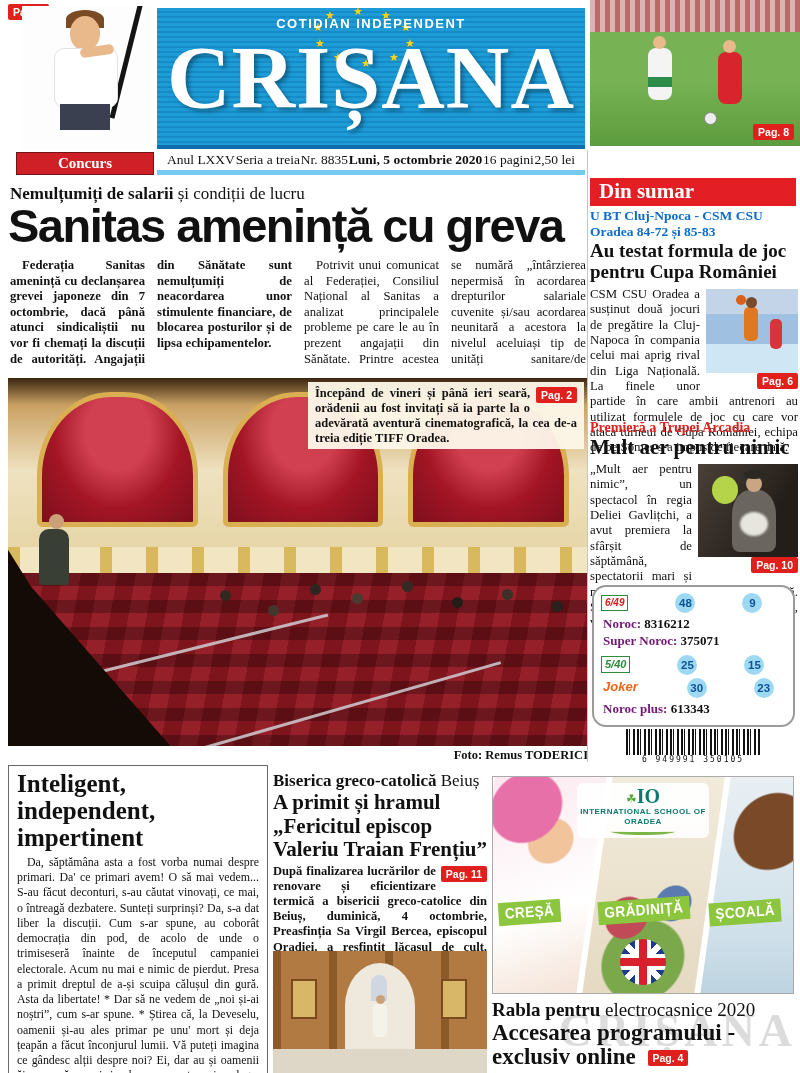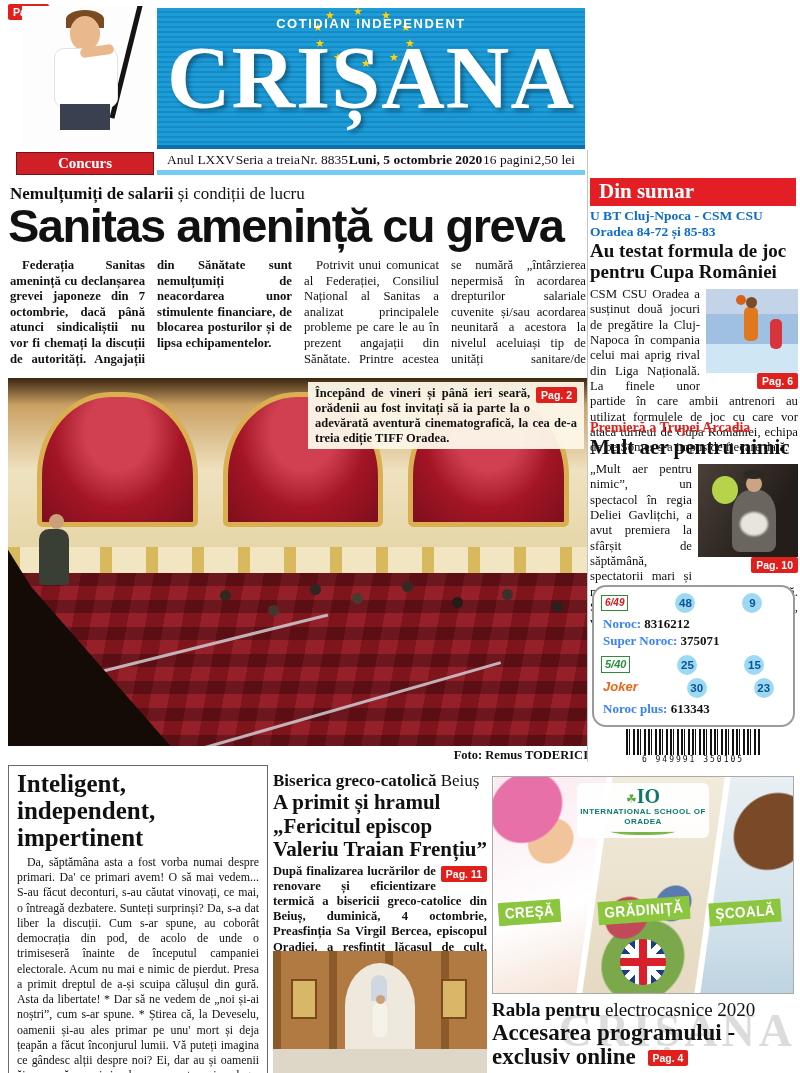--- a/index.html
+++ b/index.html
@@ -133,21 +133,21 @@
   .lotto{position:absolute;left:592px;top:585px;width:203px;height:142px;border:2px solid #9a9a9a;
          border-radius:14px;padding:6px 7px;background:#fff;}
   .lrow{display:flex;align-items:center;gap:3px;margin-bottom:3px;}
   .llogo{font:bold italic 10px/1.4 "Liberation Sans",sans-serif;color:#d81c1c;background:#fff;
          border:1px solid #2c8c3c;padding:0 3px;white-space:nowrap;}
   .llogo.small{font-size:11px;color:#2c8c3c;}
   .jlogo{font:bold italic 13px/1.1 "Liberation Sans",sans-serif;color:#e8681a;padding:0 2px;}
   .ball{width:20px;height:20px;border-radius:50%;background:#9ed9f4;color:#0b5394;
         font:bold 11.5px/20px "Liberation Sans",sans-serif;text-align:center;flex:0 0 auto;margin-left:44px;}
   .nline{font:bold 13px/1.25 "Liberation Serif",serif;margin:1px 0 1px 2px;}
-  .nline .lab{color:#3b82f6;font-family:Liberation Serif, serif;}
+  .nline .lab{color:#701a75;font-family:Liberation Serif, serif;}
   .barcode{position:absolute;left:618px;top:729px;width:150px;text-align:center;}
   .bars{height:26px;margin:0 8px;
         background:repeating-linear-gradient(90deg,#111 0 2px,#fff 2px 3px,#111 3px 4px,#fff 4px 7px,#111 7px 9px,#fff 9px 11px);}
   .bdigits{font:8px/1.3 "DejaVu Sans Mono",monospace;letter-spacing:2px;}
 
   
   .opinion{position:absolute;left:8px;top:765px;width:260px;height:348px;border:1px solid #6a6a6a;
            padding:4px 8px;overflow:hidden;}
   .op-head{font:bold 25px/1.08 "Liberation Serif",serif;margin-bottom:4px;}
   .op-body{font:11.9px/1.28 "Liberation Serif",serif;text-align:justify;}
@@ -243,20 +243,29 @@
   </div>
   <div class="infobar" data-name="issue-infobar">
     <span data-name="issue-year">Anul LXXV</span>
     <span data-name="issue-series">Seria a treia</span>
     <span data-name="issue-number">Nr. 8835</span>
     <span class="b" data-name="issue-date">Luni, 5 octombrie 2020</span>
     <span data-name="issue-pages">16 pagini</span>
     <span data-name="issue-price">2,50 lei</span>
   </div>
 
+  <div class="foot" data-name="football-photo">
+    <div class="stands"></div>
+    <div class="p1"></div>
+      <div class="h1"></div>
+    <div class="p2"></div>
+      <div class="h2"></div>
+    <div class="ball" data-name="football-icon"></div>
+    <span class="badge pag" data-name="page-badge">Pag. 8</span>
+  </div>
 
   <div class="lead-kicker" data-name="lead-kicker">
     <span class="b">Nemulțumiți de salarii</span><span> și condiții de lucru</span>
   </div>
   <div class="lead-head" data-name="lead-headline">Sanitas amenință cu greva</div>
   <div class="lead-body" data-name="lead-body">
     <p class="pb" data-name="lead-paragraph">Federația Sanitas amenință cu declanșarea grevei japoneze din 7 octombrie, dacă până atunci sindicaliștii nu vor fi chemați la discuții de autorități. Angajații din Sănătate sunt nemulțumiți de neacordarea unor stimulente financiare, de blocarea posturilor și de lipsa echipamentelor.</p>
     <p data-name="lead-paragraph">Potrivit unui comunicat al Federației, Consiliul Național al Sanitas a analizat principalele probleme pe care le au în prezent angajații din Sănătate. Printre acestea se numără „întârzierea nepermisă în acordarea drepturilor salariale cuvenite și/sau acordarea neunitară a acestora la nivelul aceluiași tip de unități sanitare/de asistență medico-socială/de asistență socială și/sau pentru același tip de activitate” și „organizarea deficitară a circuitelor/activităților specifice în spitalele Covid/suport Covid, chiar și după 7 luni de la începutul pandemiei, situație care duce inevitabil la infectarea la locul ...</p>
 
   </div>

